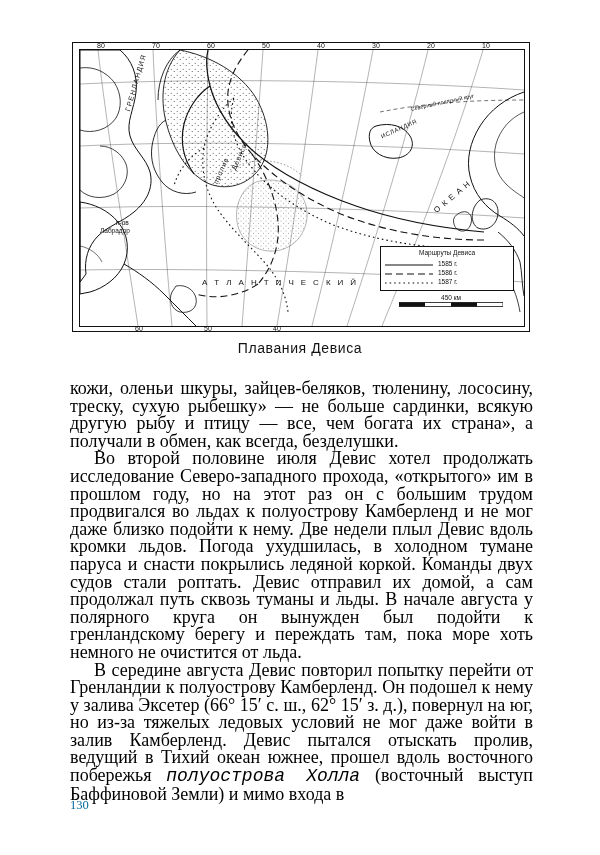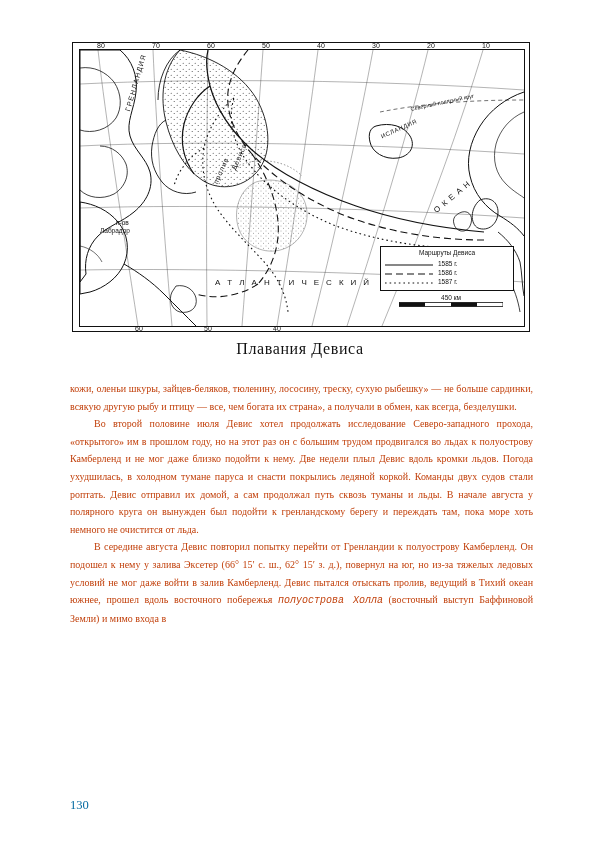--- a/index.html
+++ b/index.html
@@ -107,36 +107,36 @@
     color: #111;
     white-space: nowrap;
   }
 
   .fig-caption {
     position: absolute;
     top: 288px;
     left: 0;
     width: 456px;
     text-align: center;
-    font-family: Liberation Serif, serif;
-    font-size: 16px;
+    font-family: Liberation Sans, sans-serif;
+    font-size: 14px;
     letter-spacing: 0.6px;
     padding-top: 10px;
   }
 
   
   .body-text {
     position: absolute;
     left: 70px;
     top: 380px;
     width: 463px;
-    font-size: 10px;
+    font-size: 18px;
     line-height: 17.6px;
     text-align: justify;
-    color: #c2410c;
+    color: #000000;
   }
   .body-text p {
     margin: 0;
     text-indent: 24px;
     text-align: justify;
     text-justify: inter-word;
   }
   .body-text p.first { text-indent: 0; }
   .it { font-style: italic; font-family: Liberation Mono, monospace; }
 
@@ -245,21 +245,21 @@
 
         <div class="map-labels">
           <span style="left:36px; top:169px; font-size:6.5px;">п-ов</span>
           <span style="left:20px; top:177px; font-size:6.5px;">Лабрадор</span>
           <span style="left:44px; top:60px; font-size:7px; letter-spacing:1.2px; transform:rotate(-74deg); transform-origin:left top;">ГРЕНЛАНДИЯ</span>
           <span style="left:150px; top:118px; font-size:7px; letter-spacing:0.8px; transform:rotate(-66deg); transform-origin:left top;">Девиса</span>
           <span style="left:132px; top:132px; font-size:7px; letter-spacing:0.8px; transform:rotate(-66deg); transform-origin:left top;">пролив</span>
           <span style="left:330px; top:56px; font-size:5.5px; transform:rotate(-12deg); transform-origin:left top;">Северный полярный круг</span>
           <span style="left:300px; top:84px; font-size:6px; letter-spacing:0.7px; transform:rotate(-24deg); transform-origin:left top;">ИСЛАНДИЯ</span>
           <span style="left:352px; top:158px; font-size:8px; letter-spacing:1px; transform:rotate(-40deg); transform-origin:left top;">О К Е А Н</span>
-          <span style="left:135px; top:228px; font-size:8px; letter-spacing:2.4px;">А Т Л А Н Т И Ч Е С К И Й</span>
+          <span style="left:122px; top:228px; font-size:8px; letter-spacing:2.4px;">А Т Л А Н Т И Ч Е С К И Й</span>
         </div>
 
         <div class="legend-box">
           <div class="legend-title">Маршруты Девиса</div>
           <div class="legend-row">
             <span class="legend-key">
               <svg width="50" height="7">
                   <line x1="1" y1="4" x2="49" y2="4" stroke="#111" stroke-width="1.2"></line>
                 </svg>
             </span>

